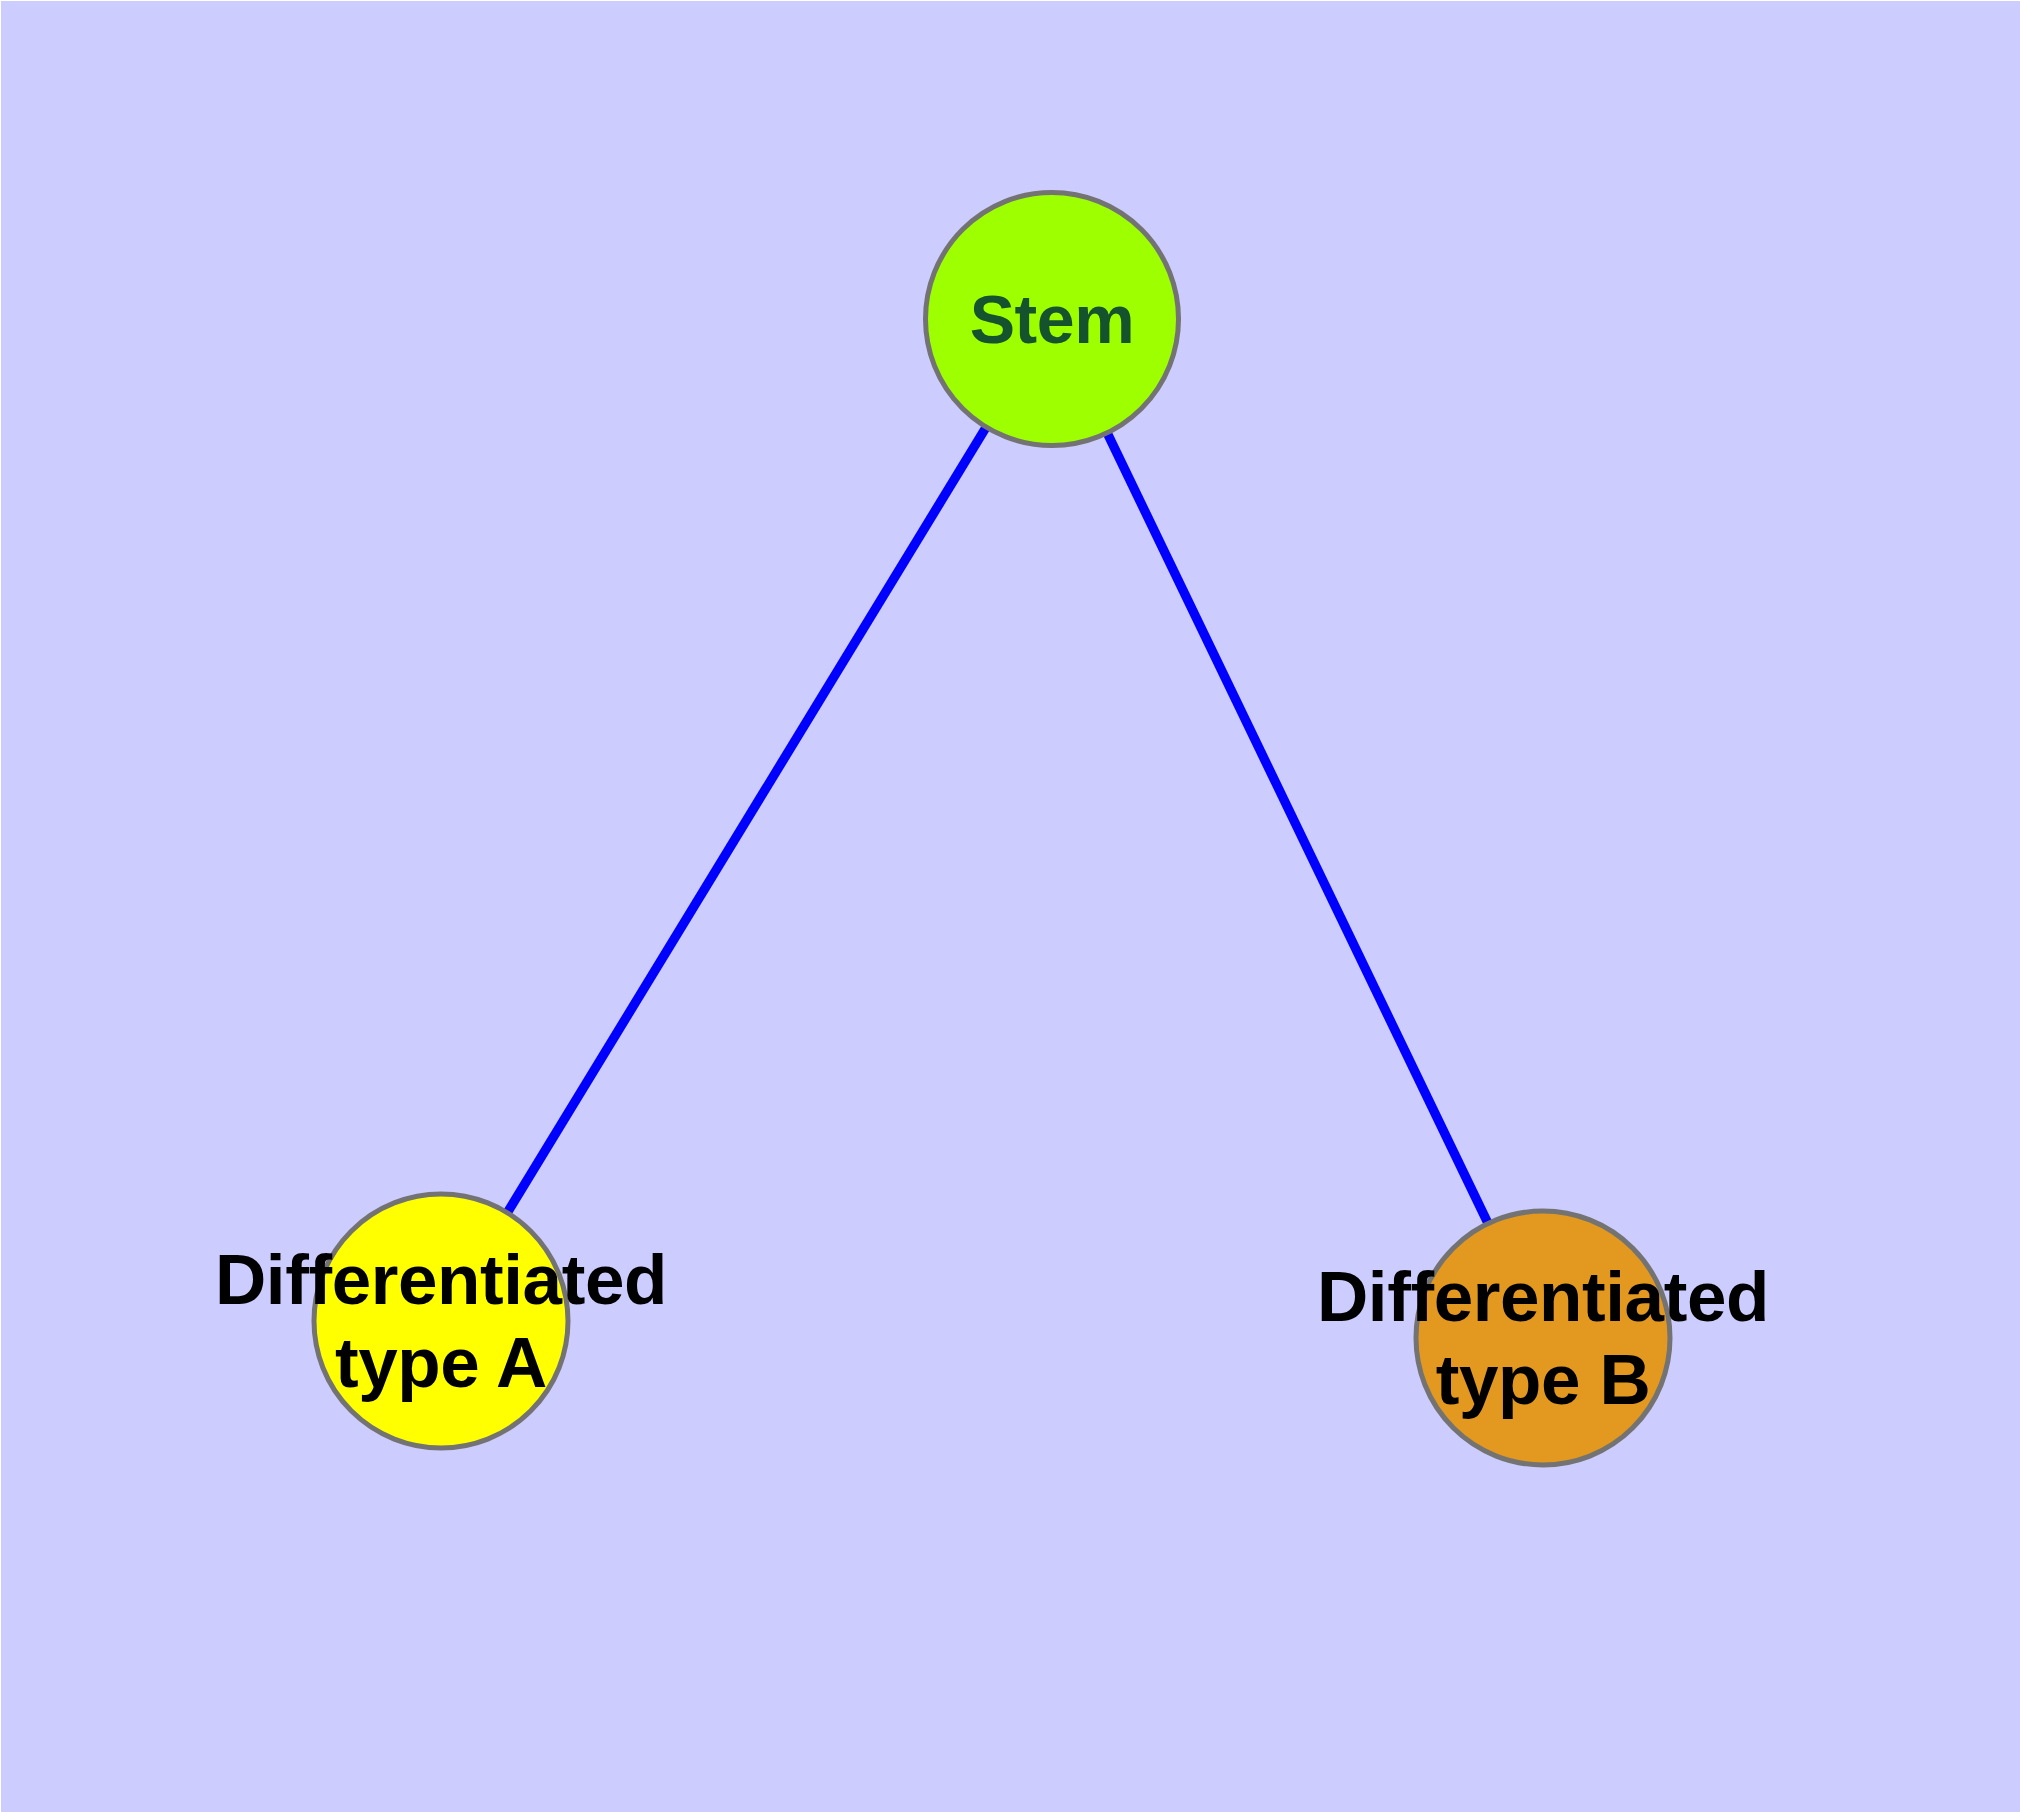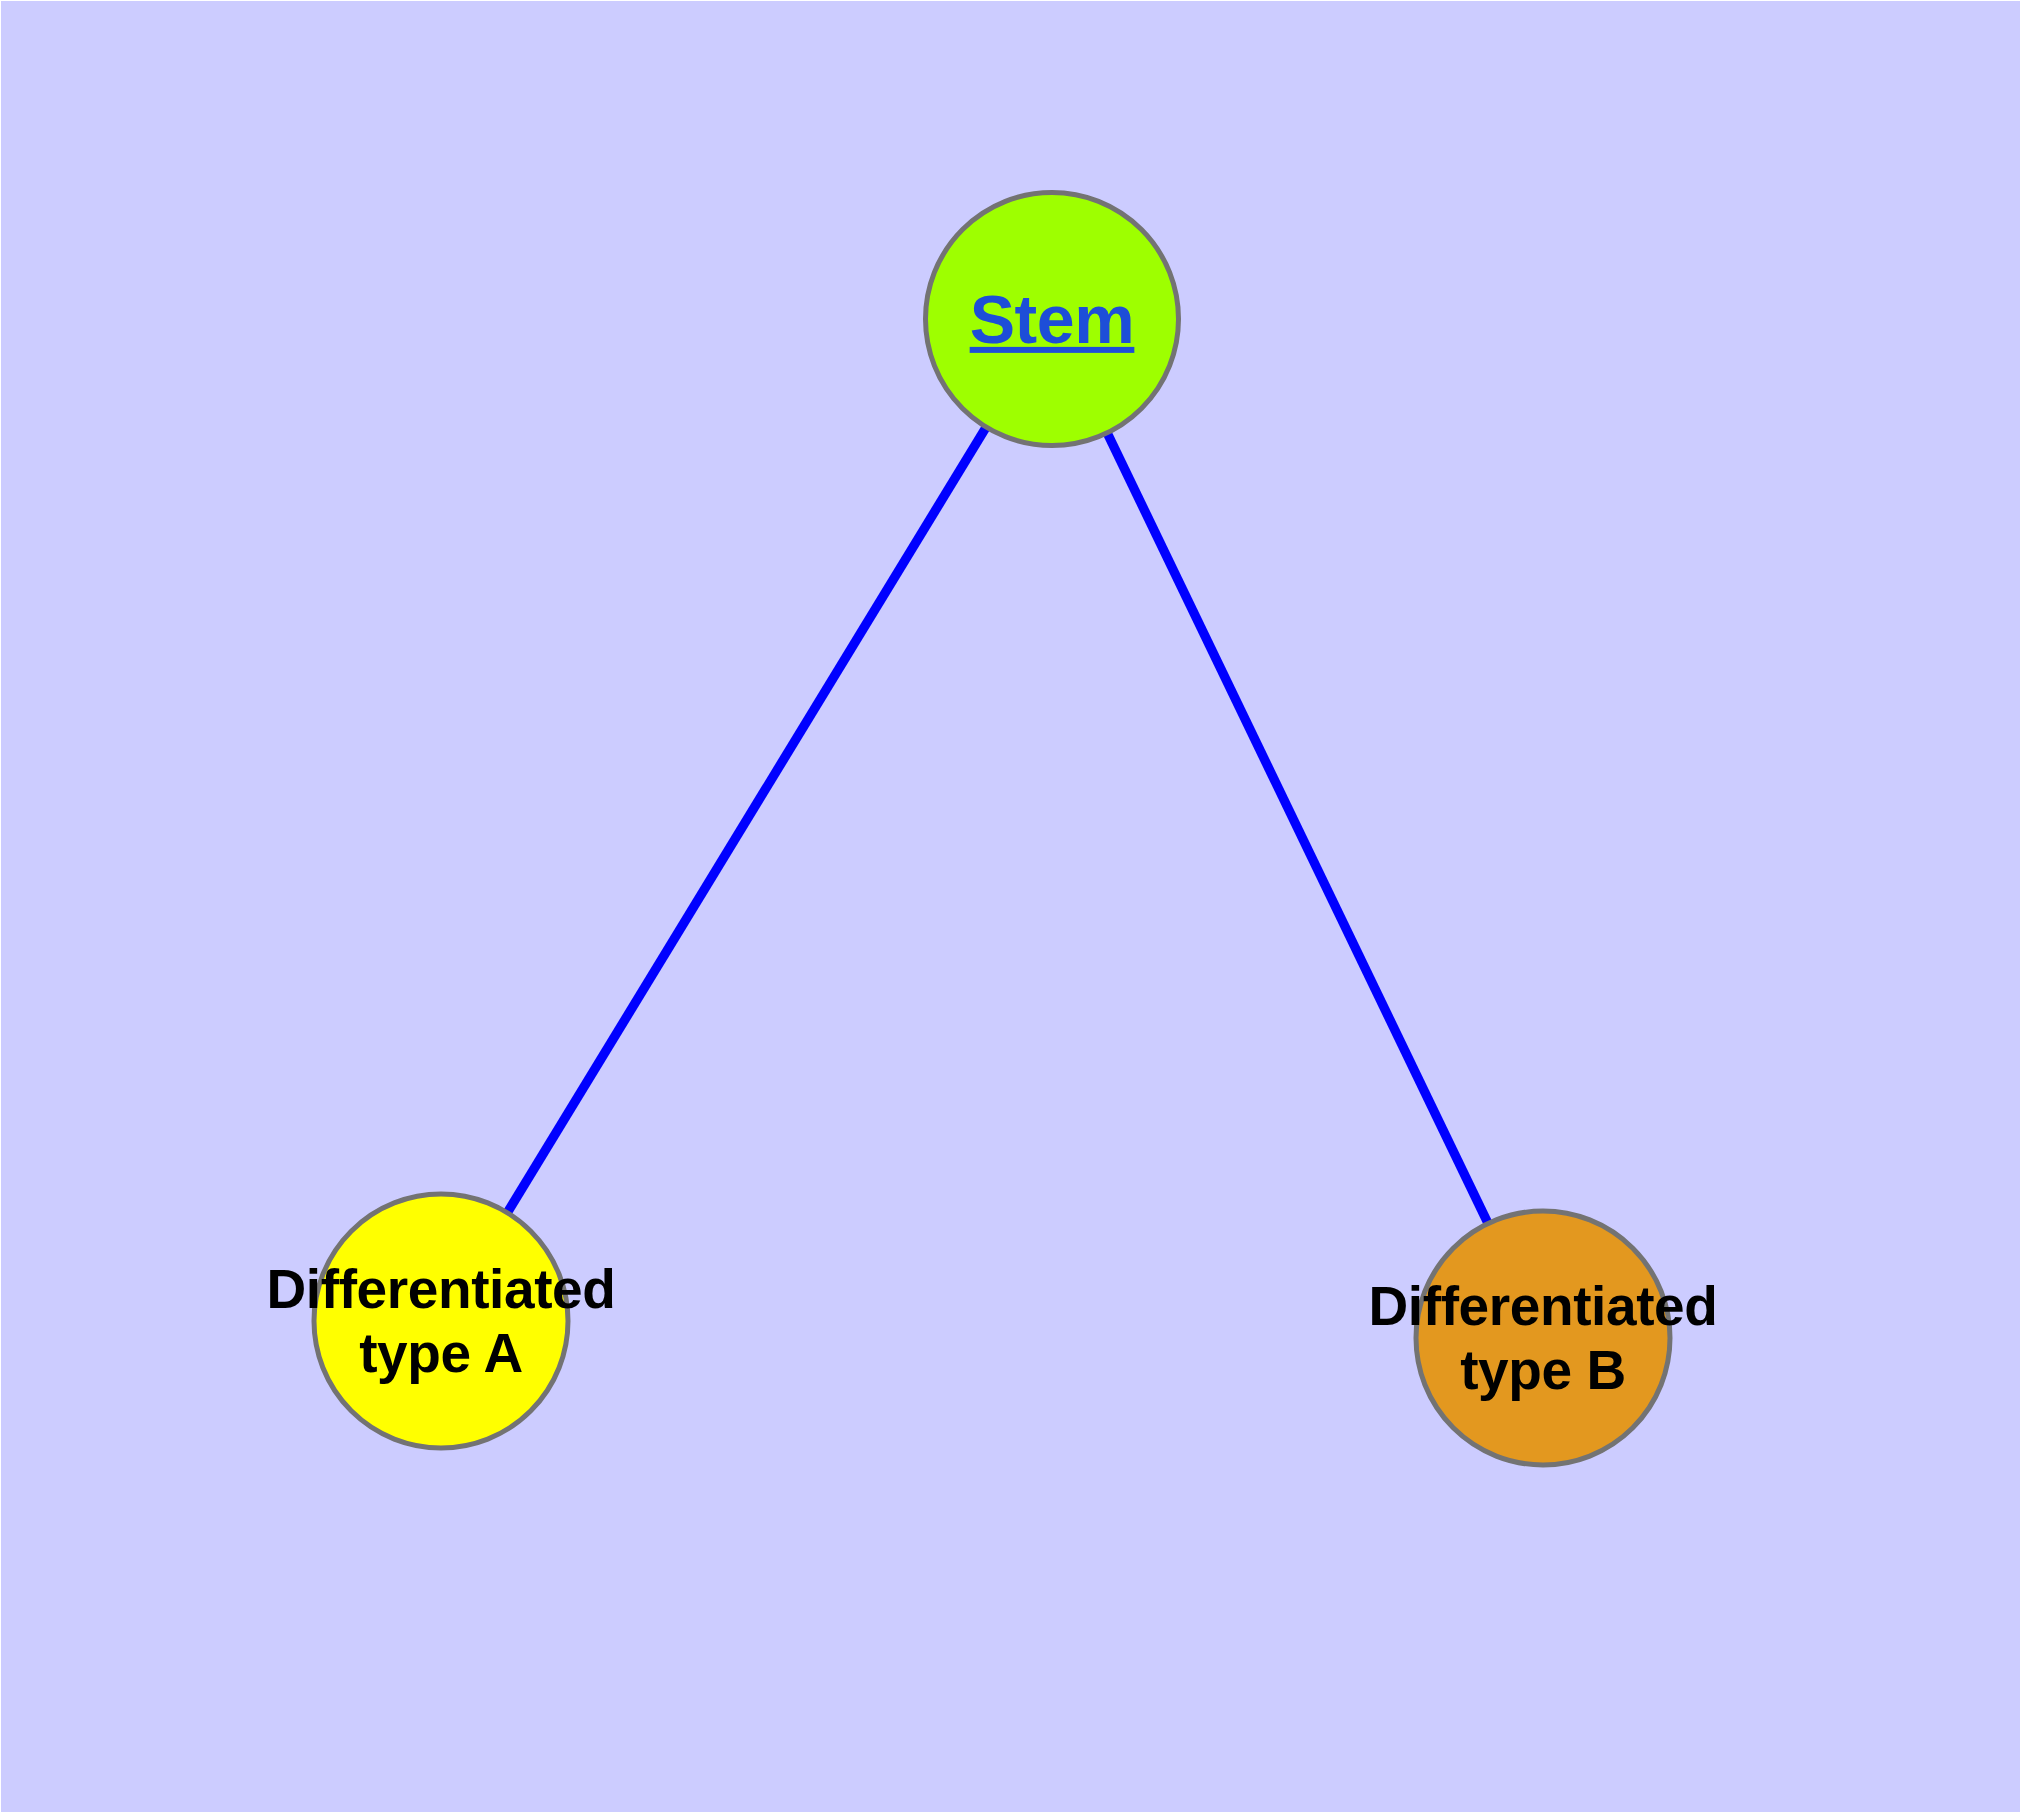--- a/index.html
+++ b/index.html
@@ -46,38 +46,38 @@
     color: #000000;
     font-weight: bold;
     text-align: center;
     white-space: pre;
     line-height: 1.18;
     letter-spacing: -0.4px;
     pointer-events: none;
     user-select: none;
   }
   .label-stem { font-size: 68px; }
-  .label-diff { font-size: 55px; }
+  .label-diff { font-size: 71px; }
 </style>
 </head>
 <body>
 
 <div id="canvas">
 
   <svg id="graph-svg" viewBox="0 0 2384 2138" preserveAspectRatio="none" aria-hidden="true">
     <g id="edges">
         <line x1="1240" y1="375" x2="519" y2="1558" stroke="#0000ff" stroke-width="11" stroke-linecap="butt"></line>
         <line x1="1240" y1="375" x2="1819" y2="1577" stroke="#0000ff" stroke-width="11" stroke-linecap="butt"></line>
       </g>
   </svg>
 
   <div id="nodes-layer">
       <div class="node-group" style="left: 1051px; top: 318px; width: 258px; height: 258px;">
         <div class="node-circle" style="width: 258px; height: 258px; background: rgb(158, 255, 0); border: 5.1px solid rgb(115, 115, 115);"></div>
-        <div class="node-label label-stem" style="color: #1d4ed8; text-decoration: underline;">Stem</div>
+        <div class="node-label label-stem" style="color: #14532d;">Stem</div>
       </div>
       <div class="node-group" style="left: 440px; top: 1320px; width: 259px; height: 259px;">
         <div class="node-circle" style="width: 259px; height: 259px; background: rgb(255, 255, 0); border: 5.1px solid rgb(115, 115, 115);"></div>
         <div class="node-label label-diff" style="color: rgb(0, 0, 0);">Differentiated
 type A</div>
       </div>
       <div class="node-group" style="left: 1542px; top: 1337px; width: 259px; height: 259px;">
         <div class="node-circle" style="width: 259px; height: 259px; background: rgb(227, 152, 31); border: 5.1px solid rgb(115, 115, 115);"></div>
         <div class="node-label label-diff" style="color: rgb(0, 0, 0);">Differentiated
 type B</div>

